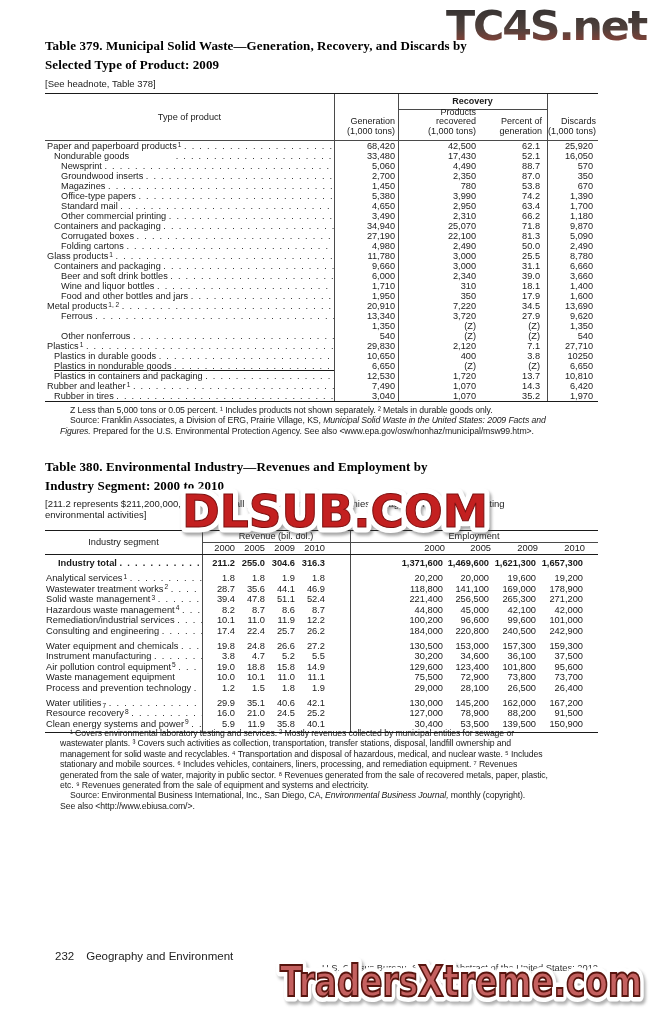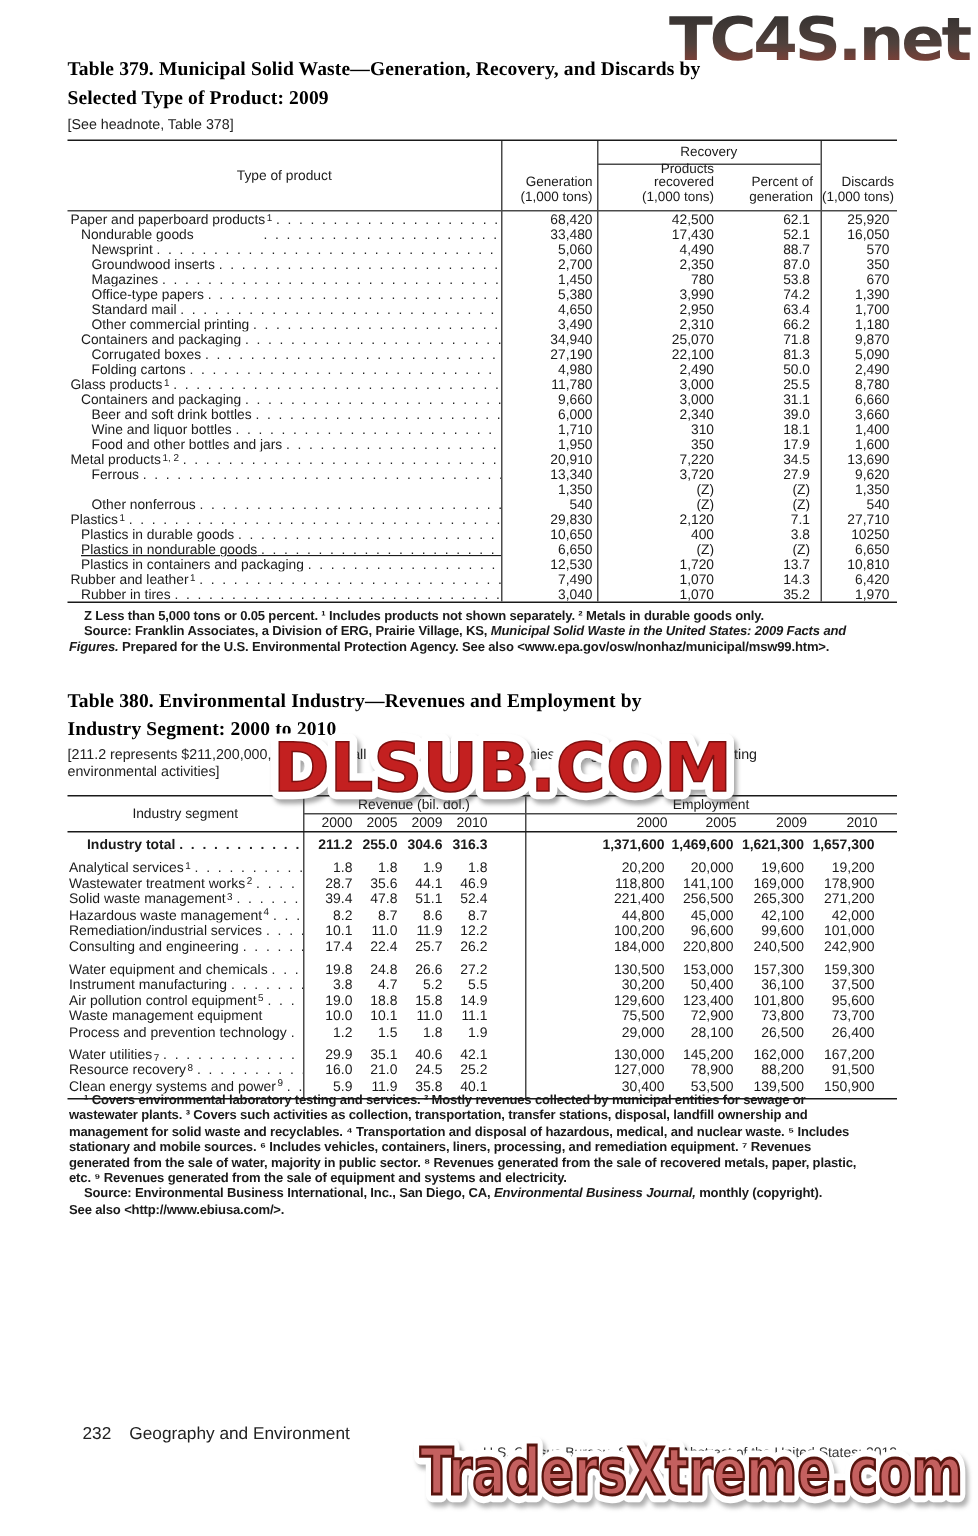--- a/index.html
+++ b/index.html
@@ -40,21 +40,21 @@
   .gfirst{margin-top:4px;}
   
   #table380{top:530px;}
   #t380-header{position:relative;height:23px;border-bottom:1.5px solid #1a1a1a;box-sizing:content-box;}
   .yrow{position:absolute;top:12px;height:11px;display:grid;box-sizing:border-box;font-size:9.3px;line-height:11px;}
   #yrev{left:157px;width:148px;grid-template-columns:35px 30px 30px 30px;padding-right:23px;}
   #yemp{left:305px;width:248px;grid-template-columns:97px 46px 47px 47px;padding-right:11px;}
   .yr{text-align:right;padding-right:2px;}
   #t380-body{position:relative;padding:2px 0 3px 0;}
   
-  .notes{left:46px;width:575px;font-size:8.7px;line-height:10.4px;letter-spacing:-0.1px;color:#1a1a1a;font-weight:bold;}
+  .notes{left:60px;width:575px;font-size:8.7px;line-height:10.4px;letter-spacing:-0.1px;color:#1a1a1a;}
   .note-line{white-space:nowrap;}
   .note-line.ind{padding-left:10px;}
   .it{font-style:italic;}
   
   #footer-left{left:55px;top:950px;font-size:11.5px;color:#222;}
   #footer-left .pgnum{margin-right:12px;}
   #footer-right{left:45px;top:963px;width:553px;text-align:right;font-size:9.3px;color:#333;}
   
   .wm{pointer-events:none;}
   #wm-top{left:440px;top:0px;z-index:6;}
@@ -72,21 +72,21 @@
     <div>Selected Type of Product: 2009</div>
   </div>
   <div class="abs headnote" style="top:78px;">[See headnote, Table 378]</div>
 
   <div id="table379" class="abs tblshell">
     <div class="vl" style="left:289px;"></div>
     <div class="vl" style="left:353px;"></div>
     <div class="vl" style="left:502px;"></div>
     <div id="t379-header">
       <div class="hcell hcenter" style="left:0;top:0;width:289px;height:47px;">Type of product</div>
-      <div class="hcell" style="left:353px;top:3px;width:149px;text-align:center;">Recovery</div>
+      <div class="hcell" style="left:353px;top:3px;width:149px;text-align:center;font-weight:bold;">Recovery</div>
       <div class="hrule" style="left:353px;top:15px;width:149px;"></div>
       <div class="hcell" style="left:289px;bottom:3px;width:61px;">
         <div>Generation</div>
         <div>(1,000 tons)</div>
       </div>
       <div class="hcell" style="left:353px;bottom:3px;width:78px;">
         <div>Products</div>
         <div>recovered</div>
         <div>(1,000 tons)</div>
       </div>
@@ -542,21 +542,21 @@
     <div class="c lbl" style="padding-left: 1px;">
             <span class="lt">Instrument manufacturing</span>
             <span class="dots"></span>
           </div>
     <div class="c n rv">3.8</div>
     <div class="c n rv">4.7</div>
     <div class="c n rv">5.2</div>
     <div class="c n rv">5.5</div>
     <div class="c"></div>
     <div class="c n em">30,200</div>
-    <div class="c n em">50,400</div>
+    <div class="c n em">34,600</div>
     <div class="c n em">36,100</div>
     <div class="c n em">37,500</div>
     <div class="c"></div>
   </div>
         <div class="r380">
     <div class="c lbl" style="padding-left: 1px;">
             <span class="lt">Air pollution control equipment</span>
             <sup>5</sup>
             <span class="dots"></span>
           </div>

